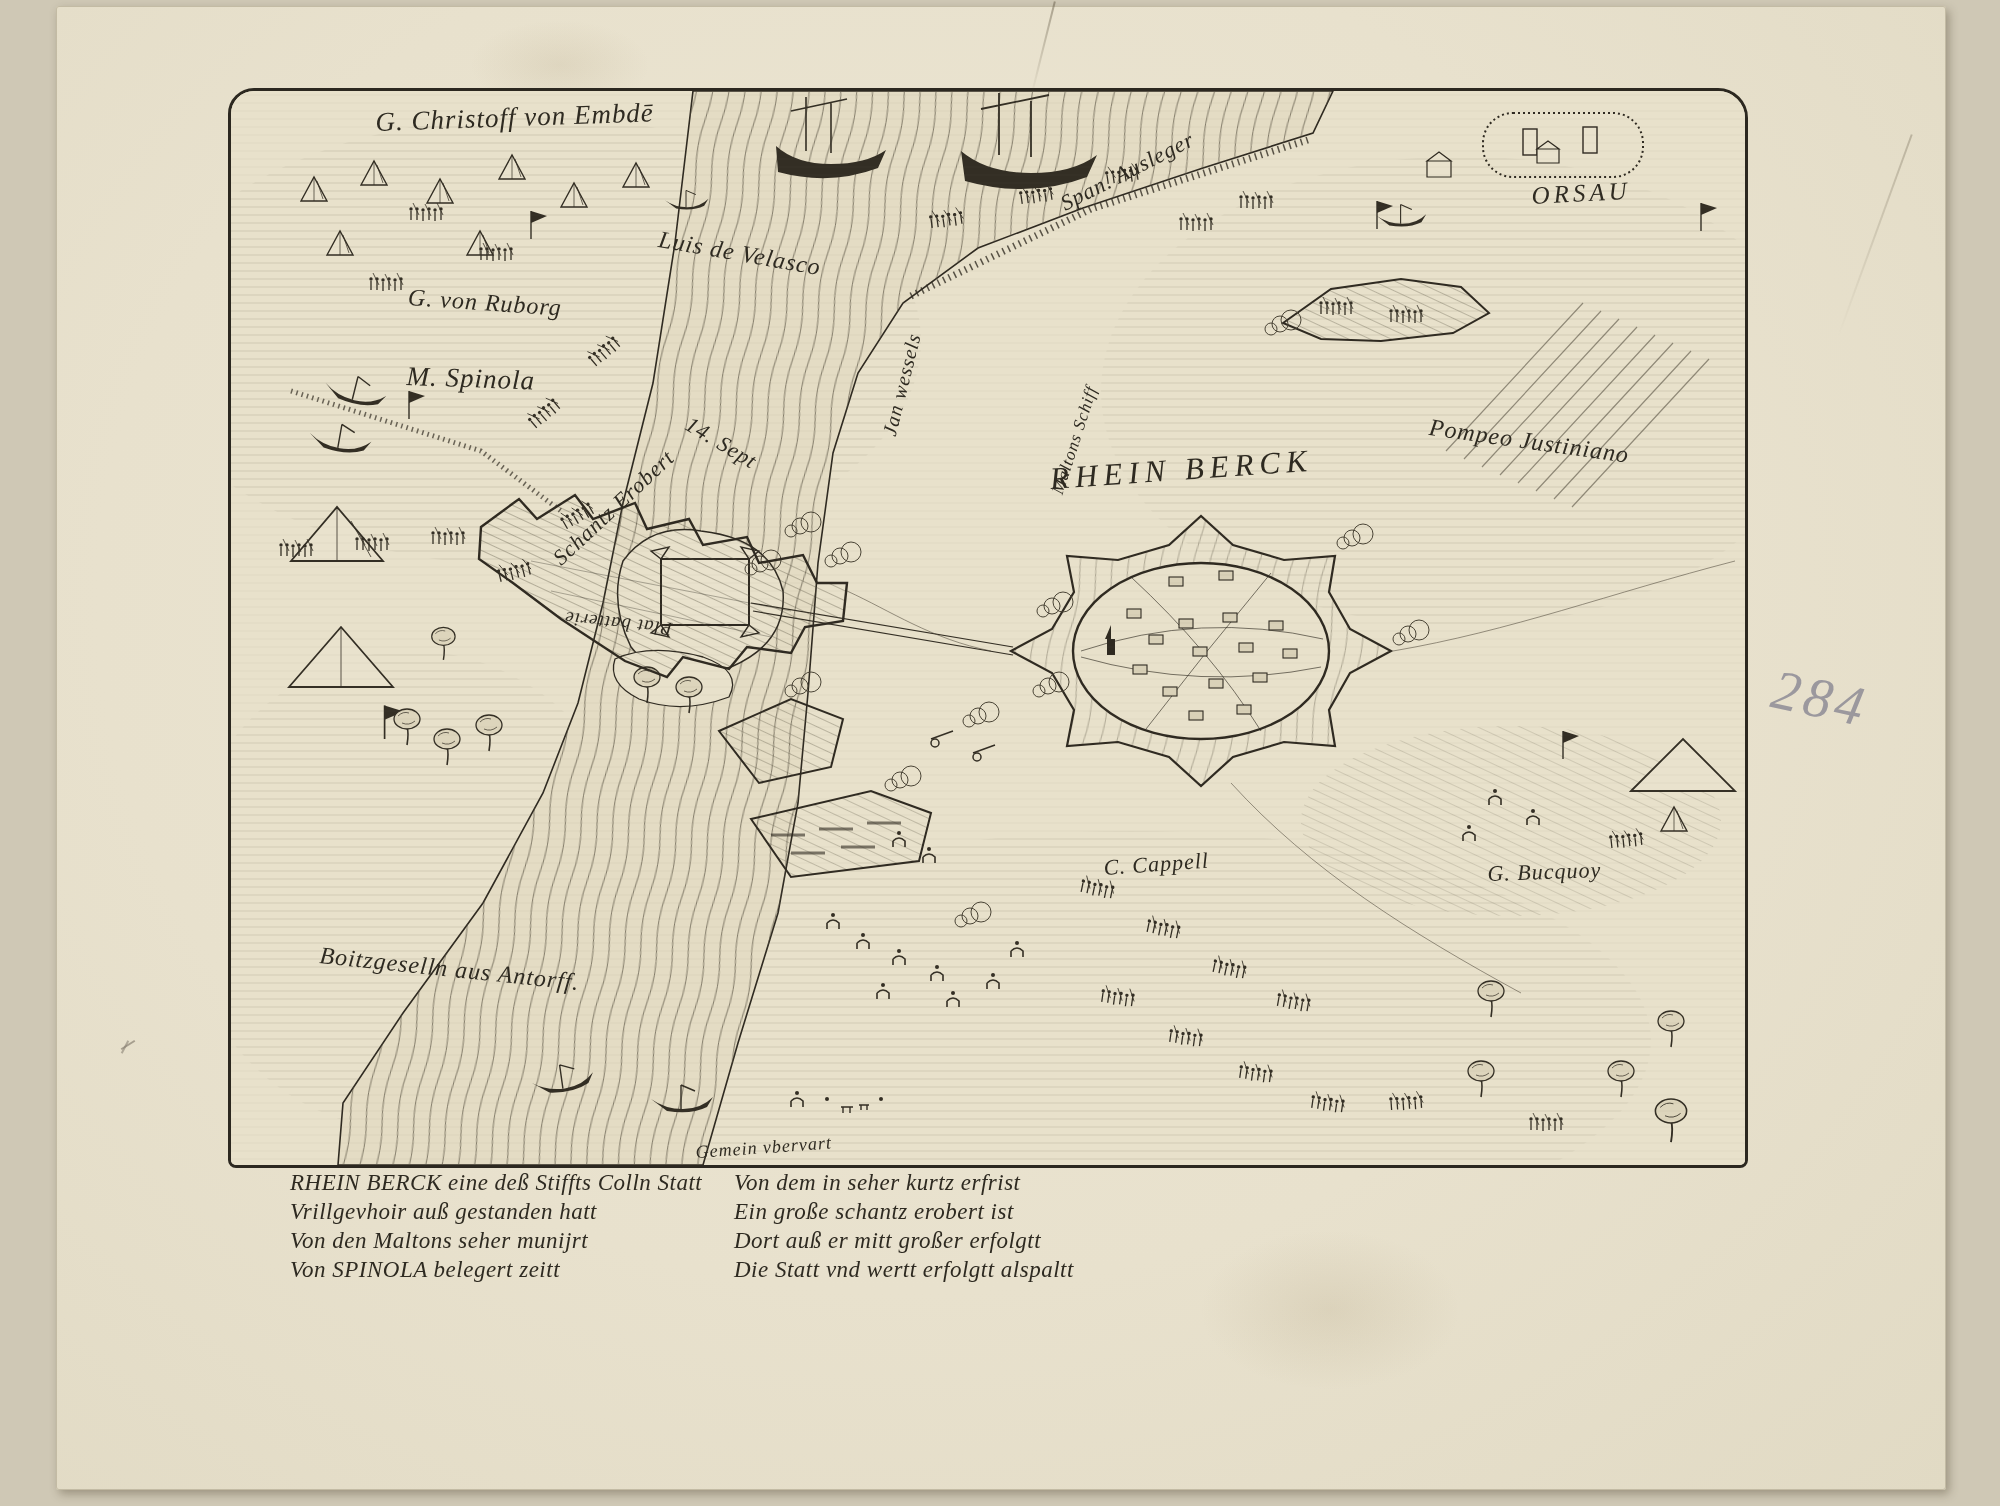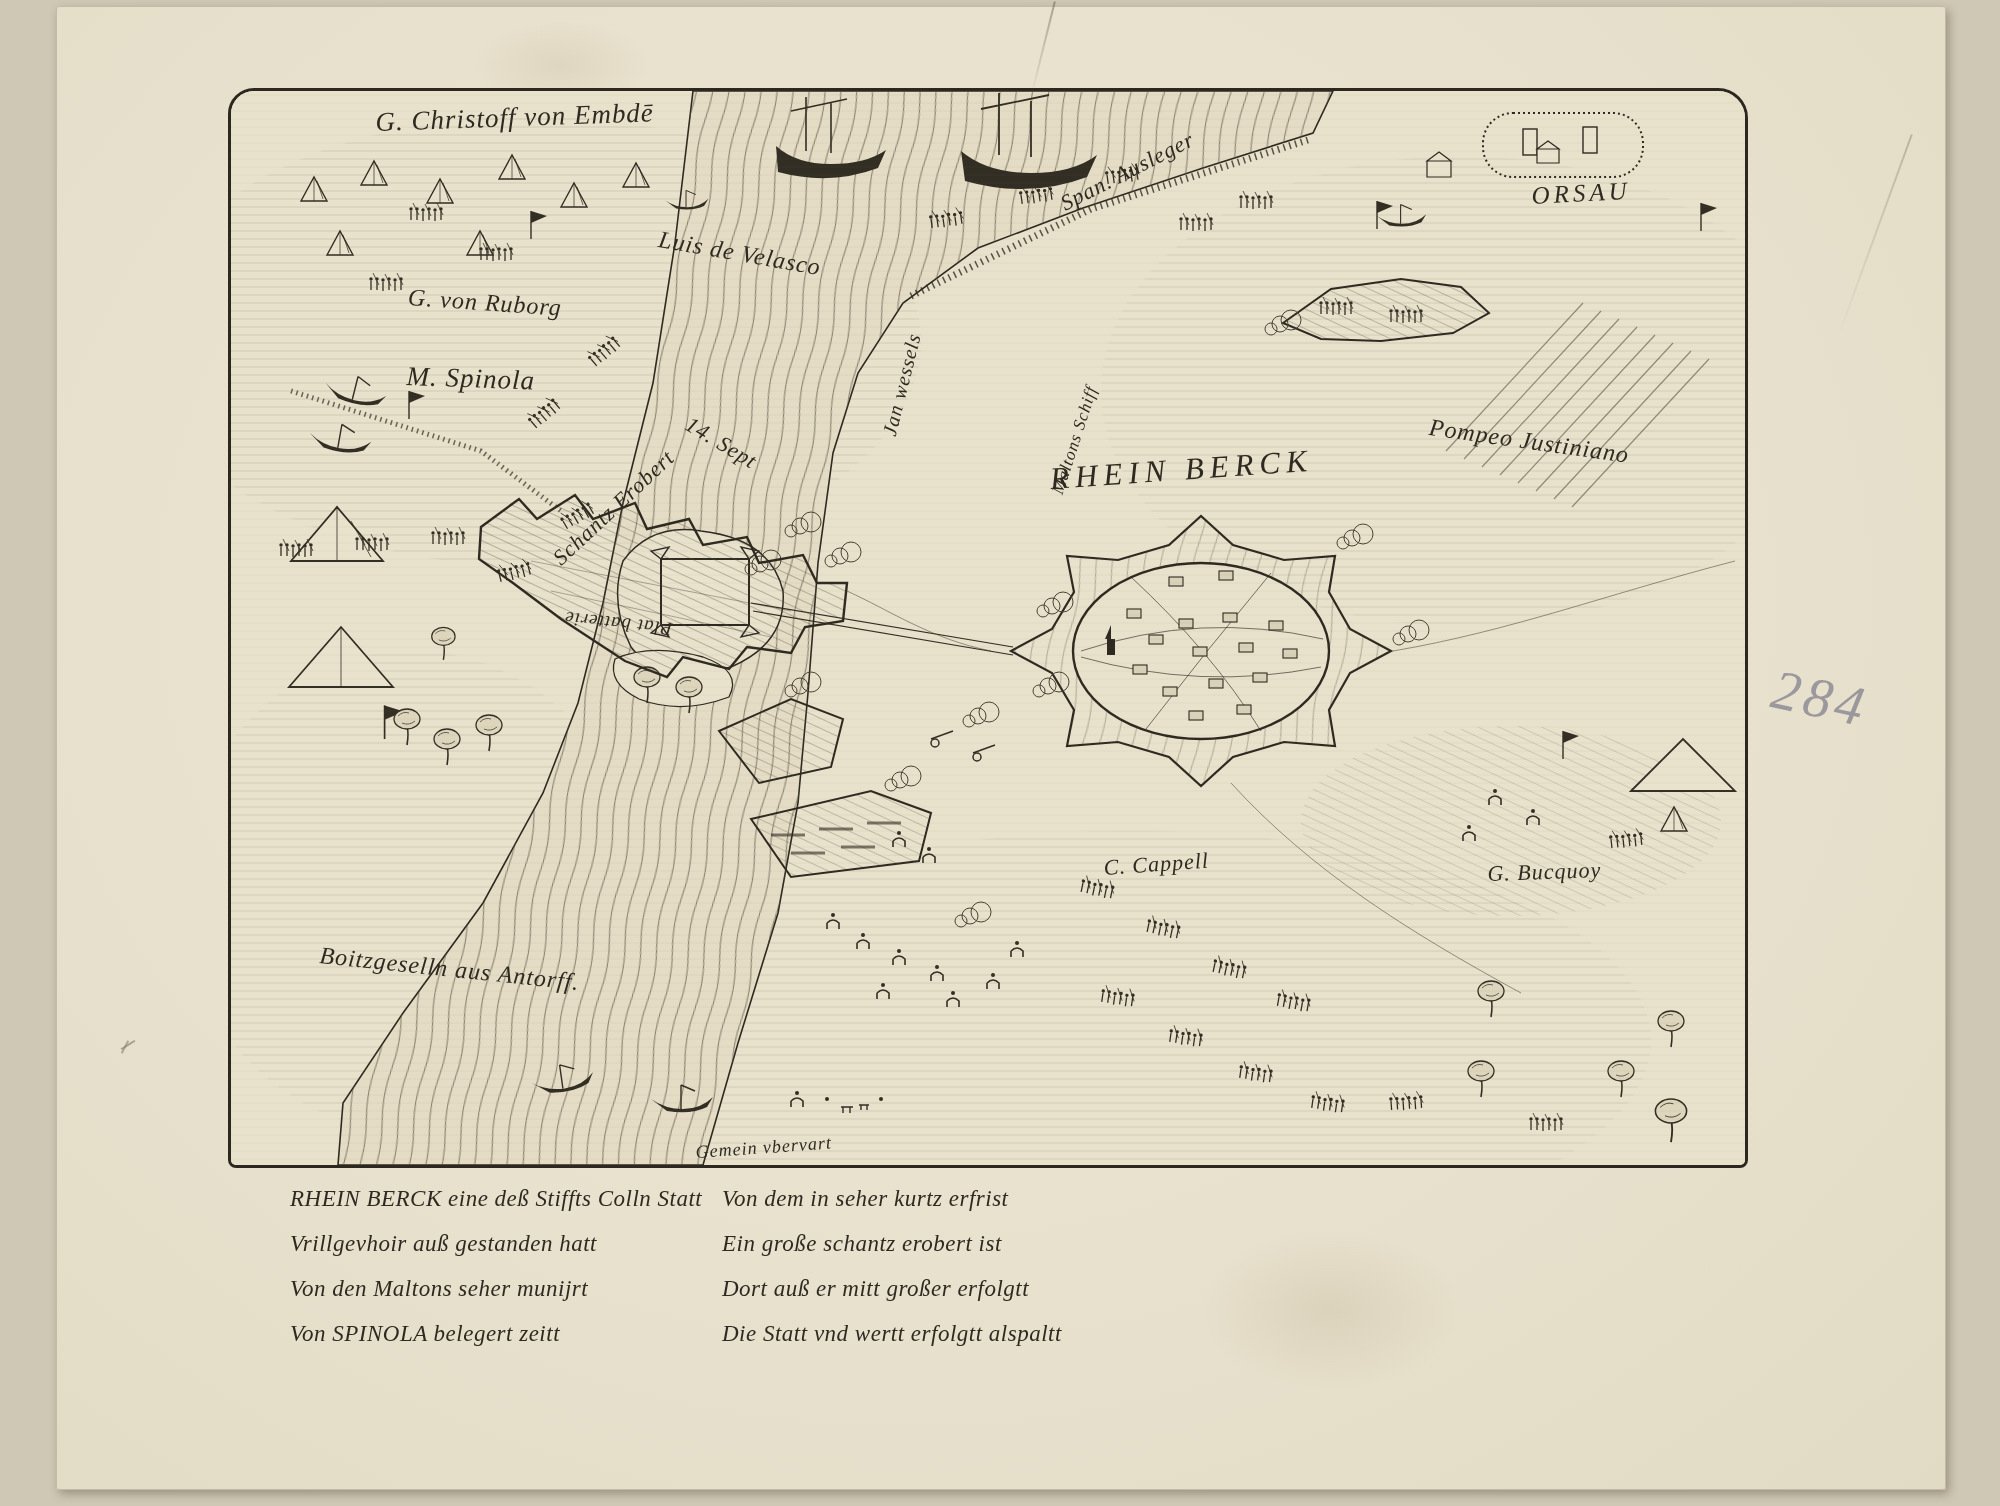--- a/index.html
+++ b/index.html
@@ -31,21 +31,21 @@
   .maplabel{
     position:absolute;color:#2e2a21;font-style:italic;white-space:nowrap;
     transform-origin:left top;letter-spacing:1px;line-height:1;
   }
   
   #caption{
     position:absolute;left:228px;top:1168px;width:1514px;height:160px;
     color:#2e2a21;font-style:italic;font-size:23px;line-height:29px;
   }
   .cap-col{position:absolute;top:0;white-space:nowrap;}
-  .cap-line{letter-spacing:.5px;margin-top:16px;}
+  .cap-line{letter-spacing:.5px;}
   
   #pencil{
     position:absolute;left:1772px;top:666px;
     color:#8e8c96;font-size:56px;font-style:italic;letter-spacing:4px;
     transform:rotate(12deg);opacity:.85;
   }
   
   .crease{position:absolute;pointer-events:none;}
 </style>
 </head>
@@ -375,21 +375,21 @@
     <div class="maplabel" style="left:464px;top:1052px;font-size:18px;transform:rotate(-4deg);">Gemein vbervart</div>
   </div>
 
   <div id="caption">
     <div class="cap-col" style="left:62px;">
       <div class="cap-line">RHEIN BERCK eine deß Stiffts Colln Statt</div>
       <div class="cap-line">Vrillgevhoir auß gestanden hatt</div>
       <div class="cap-line">Von den Maltons seher munijrt</div>
       <div class="cap-line">Von SPINOLA belegert zeitt</div>
     </div>
-    <div class="cap-col" style="left:494px;">
+    <div class="cap-col" style="left:506px;">
       <div class="cap-line">Von dem in seher kurtz erfrist</div>
       <div class="cap-line">Ein große schantz erobert ist</div>
       <div class="cap-line">Dort auß er mitt großer erfolgtt</div>
       <div class="cap-line">Die Statt vnd wertt erfolgtt alspaltt</div>
     </div>
   </div>
 
   <div id="pencil">284</div>
 
   <div class="crease" style="left:1042px;top:0;width:2px;height:98px;transform:rotate(14deg);background:linear-gradient(to bottom,rgba(90,80,60,.45),rgba(90,80,60,0));"></div>

